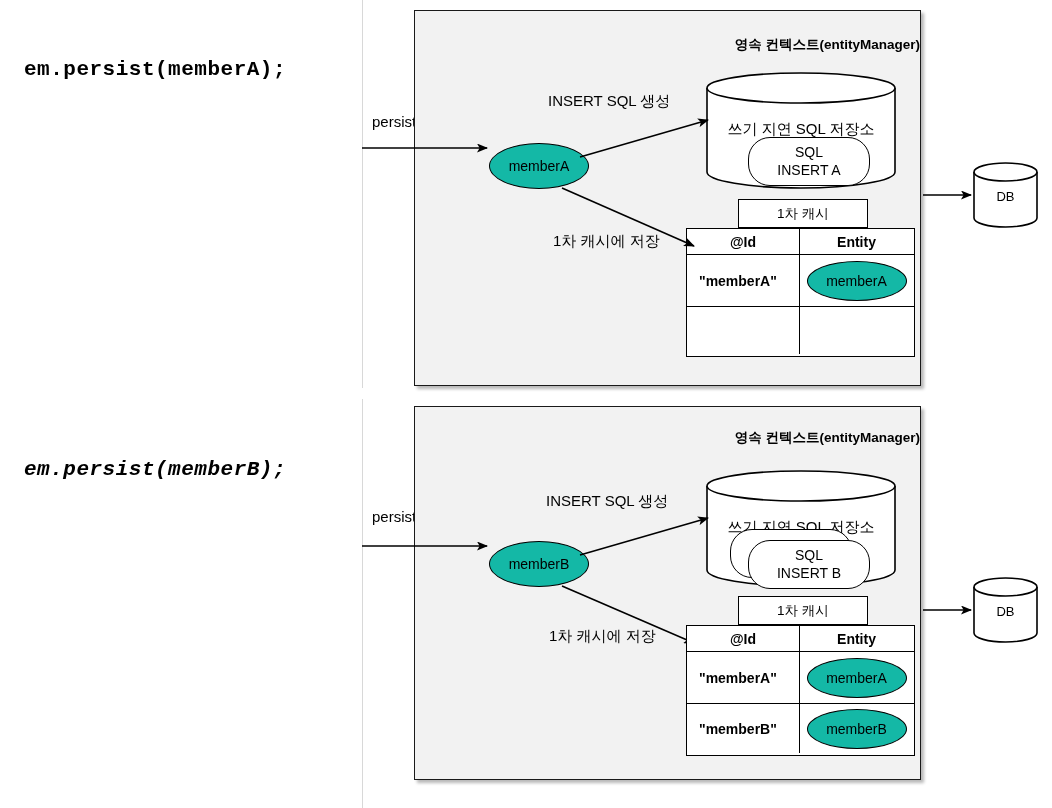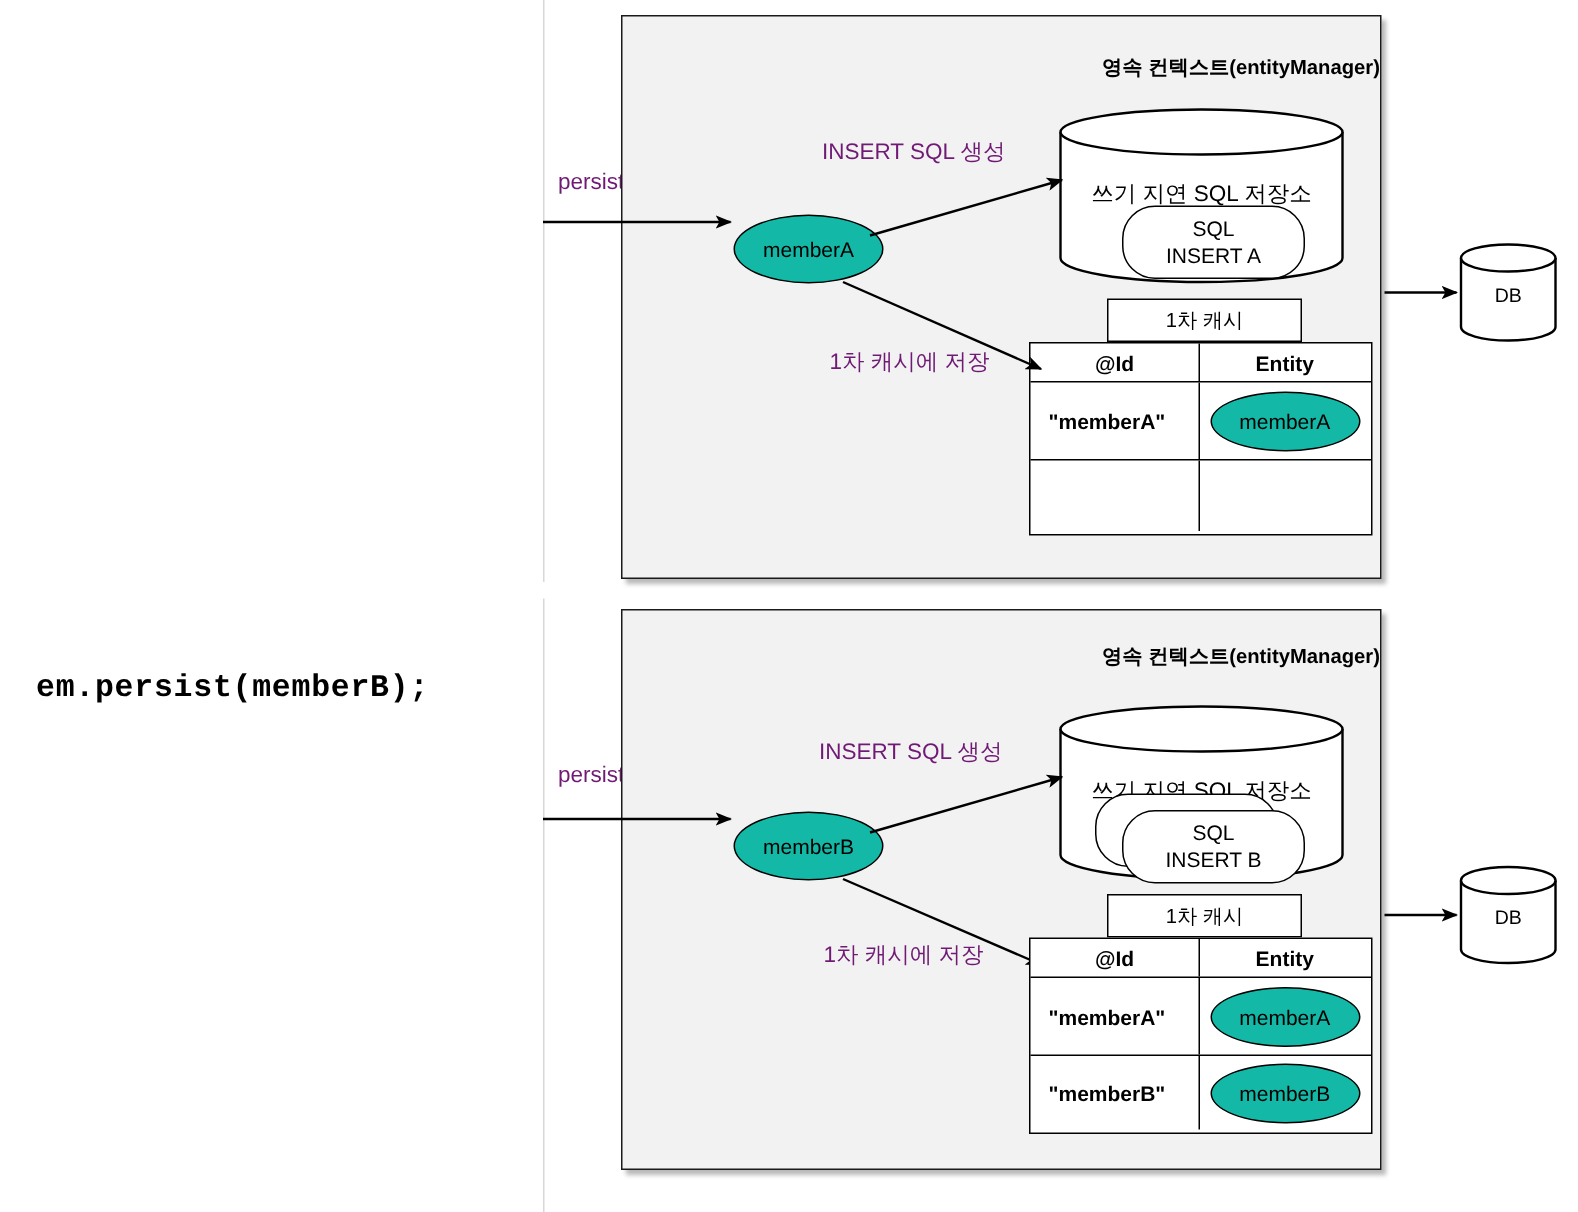--- a/index.html
+++ b/index.html
@@ -36,21 +36,21 @@
     position:absolute;
     left:0;right:0;
     text-align:right;
     font-size:13.5px;
     font-weight:bold;
     color:#000;
     white-space:nowrap;
   }
 
   
-  .lbl{position:absolute;white-space:nowrap;font-size:15px;color:#701a75;}
+  .lbl{position:absolute;white-space:nowrap;font-size:15px;color:#000000;}
 
   
   .ellipse{
     position:absolute;
     border:1.6px solid #000;
     border-radius:50%;
     background:#14b8a6;
     display:flex;align-items:center;justify-content:center;
     font-size:14px;
     box-sizing:border-box;
@@ -115,20 +115,21 @@
   .wires{position:absolute;left:0;top:0;width:1052px;height:808px;pointer-events:none;}
 </style>
 </head>
 <body>
 
 <div class="stage">
 
   <div class="divider" style="left:362px;top:0px;height:388px;"></div>
   <div class="divider" style="left:362px;top:399px;height:409px;"></div>
 
+  <div class="code-caption" style="left:24px;top:58px;">em.persist(memberA);</div>
 
   <div class="lbl" style="left:372px;top:113px;">persist(memberA)</div>
 
   <div class="panel" style="left:414px;top:10px;width:507px;height:376px;">
     <div class="panel-title" style="top:25px;">영속 컨텍스트(entityManager)</div>
   </div>
 
   <div class="ellipse" style="left:489px;top:143px;width:100px;height:46px;">
     <span>memberA</span>
   </div>
@@ -180,21 +181,21 @@
   </div>
 
   <div class="cyl" style="left:973px;top:162px;width:65px;height:66px;">
     <svg width="65" height="66" viewBox="0 0 65 66">
       <path d="M1,10 L1,56 A31.5,9 0 0 0 64,56 L64,10" fill="#ffffff" stroke="#000" stroke-width="1.6"></path>
       <ellipse cx="32.5" cy="10" rx="31.5" ry="9" fill="#ffffff" stroke="#000" stroke-width="1.6"></ellipse>
     </svg>
     <div class="cyl-label" style="top:27px;font-size:13px;">DB</div>
   </div>
 
-  <div class="code-caption" style="left:24px;top:448px;">em.persist(memberB);</div>
+  <div class="code-caption" style="left:24px;top:458px;font-style:italic;">em.persist(memberB);</div>
 
   <div class="lbl" style="left:372px;top:508px;">persist(memberB)</div>
 
   <div class="panel" style="left:414px;top:406px;width:507px;height:374px;">
     <div class="panel-title" style="top:22px;">영속 컨텍스트(entityManager)</div>
   </div>
 
   <div class="ellipse" style="left:489px;top:541px;width:100px;height:46px;">
     <span>memberB</span>
   </div>

